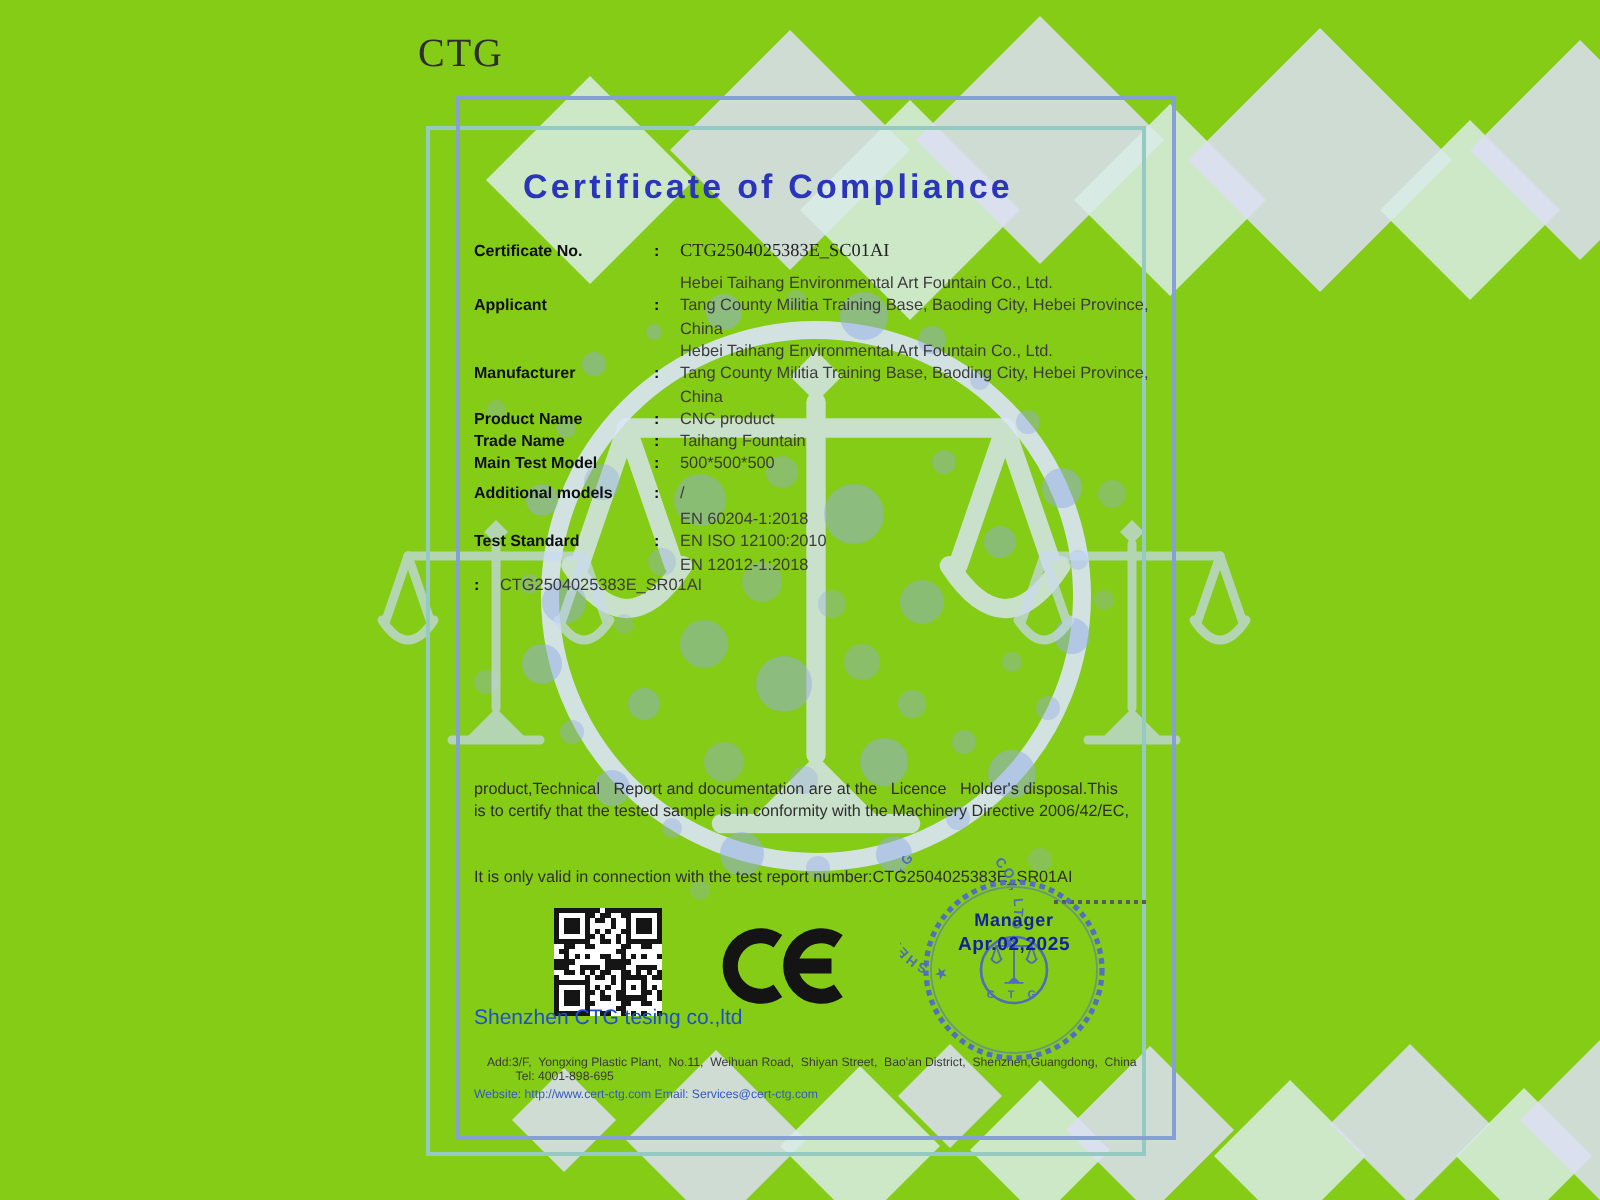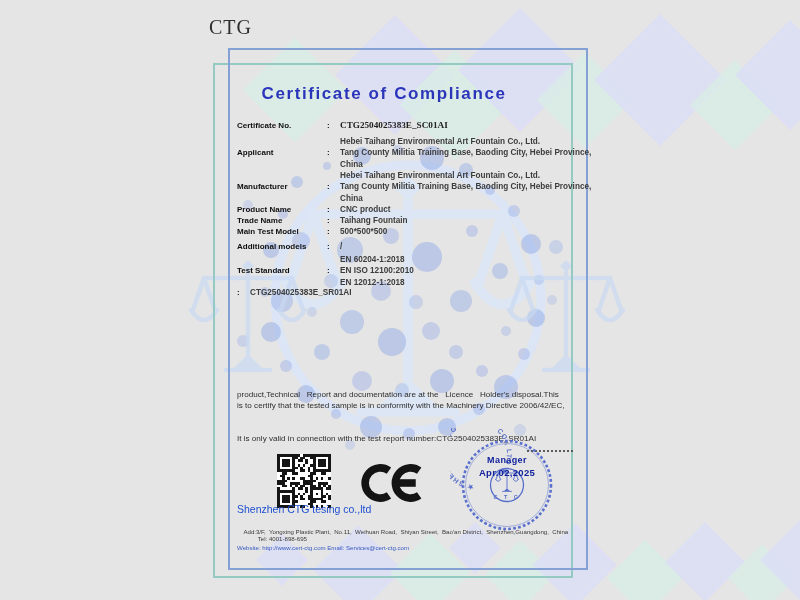--- a/index.html
+++ b/index.html
@@ -1,28 +1,28 @@
 <!DOCTYPE html>
 <html><head>
 <meta charset="utf-8">
 <style>
   html,body{margin:0;padding:0;background:#fff;}
-  .page{position:relative;width:800px;height:600px;background:#e5e5e5;overflow:hidden;
+  .page{position:relative;width:800px;height:600px;background:#84cc16;overflow:hidden;
         font-family:"Liberation Sans",sans-serif;}
   .abs{position:absolute;}
   .logo{left:209px;top:16px;font-family:"Liberation Serif",serif;font-size:20px;color:#2e2e2e;letter-spacing:1px;}
   .frame-blue{left:228px;top:48px;width:356px;height:518px;border:2px solid #84a0d4;z-index:2;}
   .frame-teal{left:213px;top:63px;width:356px;height:511px;border:2px solid #94cac2;z-index:1;}
   .title{left:228px;top:84px;width:312px;text-align:center;font-size:17px;font-weight:bold;
          letter-spacing:1.6px;color:#2a35ba;z-index:3;}
   .frow{left:237px;width:345px;display:flex;z-index:3;}
   .vcenter{align-items:center;}
   .flabel{width:90px;font-size:8px;font-weight:bold;color:#0f0f0f;line-height:11.3px;flex:none;}
   .fcolon{width:13px;font-size:8px;font-weight:bold;color:#0f0f0f;line-height:11.3px;flex:none;}
-  .fvalue{flex:1;font-size:8.2px;color:#3c3c3c;line-height:11.3px;white-space:nowrap;font-weight:bold;}
+  .fvalue{flex:1;font-size:8.2px;color:#3c3c3c;line-height:11.3px;white-space:nowrap;}
   .serif{font-family:"Liberation Serif",serif;font-size:9.2px;color:#222;}
   .bodyline{left:237px;width:345px;font-size:8.1px;color:#2e2e2e;line-height:11px;
             white-space:pre;z-index:3;}
   .company{left:237px;top:503px;font-size:10.5px;font-weight:normal;color:#1e4fd0;z-index:4;}
   .addr{left:237px;top:521px;font-size:6.1px;color:#3a3a3a;white-space:pre;z-index:4;}
   .addr .tel{margin-left:14px;}
   .website{left:237px;top:544px;font-size:6.1px;color:#3558c0;z-index:4;}
   .stamp-overlay{left:444px;width:126px;text-align:center;color:#13239c;z-index:6;}
   .ovr-manager{top:455px;font-size:9px;font-weight:bold;letter-spacing:.4px;}
   .ovr-date{top:467px;font-size:9.5px;font-weight:bold;letter-spacing:.3px;}

